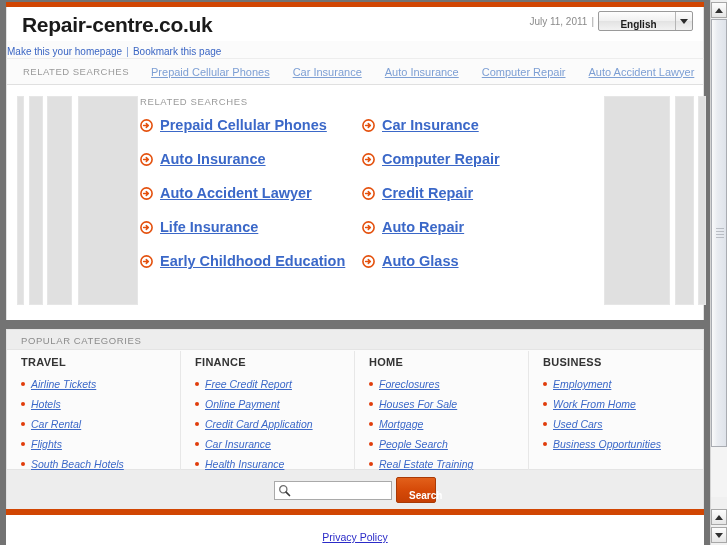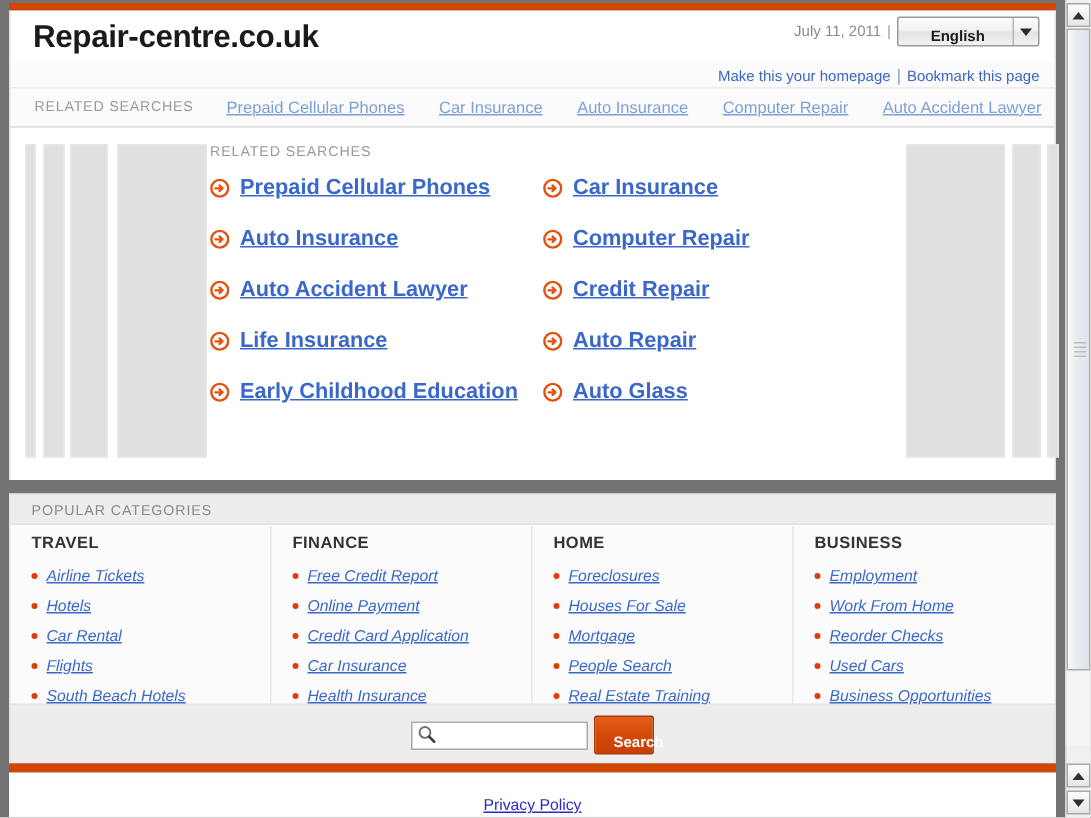--- a/index.html
+++ b/index.html
@@ -113,21 +113,21 @@
   }
 
   
   .util-strip {
     position: absolute;
     left: 6px; top: 41px;
     width: 698px; height: 17px;
     background: #fbfbfb;
     border-left: 1px solid #e2e2e2;
     border-right: 1px solid #e2e2e2;
-    text-align: right;
+    text-align: left;
     padding-right: 10px;
     white-space: nowrap;
   }
   .util-strip a {
     font-size: 10px;
     color: #3b66c4;
     text-decoration: none;
   }
   .util-div {
     display: inline-block;
@@ -675,24 +675,20 @@
             <li>
                 <span class="cat-bullet"></span>
                 <a href="#">Employment</a>
               </li>
             <li>
                 <span class="cat-bullet"></span>
                 <a href="#">Work From Home</a>
               </li>
             <li>
                 <span class="cat-bullet"></span>
-                <a href="#">Reorder Checks</a>
-              </li>
-            <li>
-                <span class="cat-bullet"></span>
                 <a href="#">Used Cars</a>
               </li>
             <li>
                 <span class="cat-bullet"></span>
                 <a href="#">Business Opportunities</a>
               </li>
           </ul>
         </div>
 
       </div>

